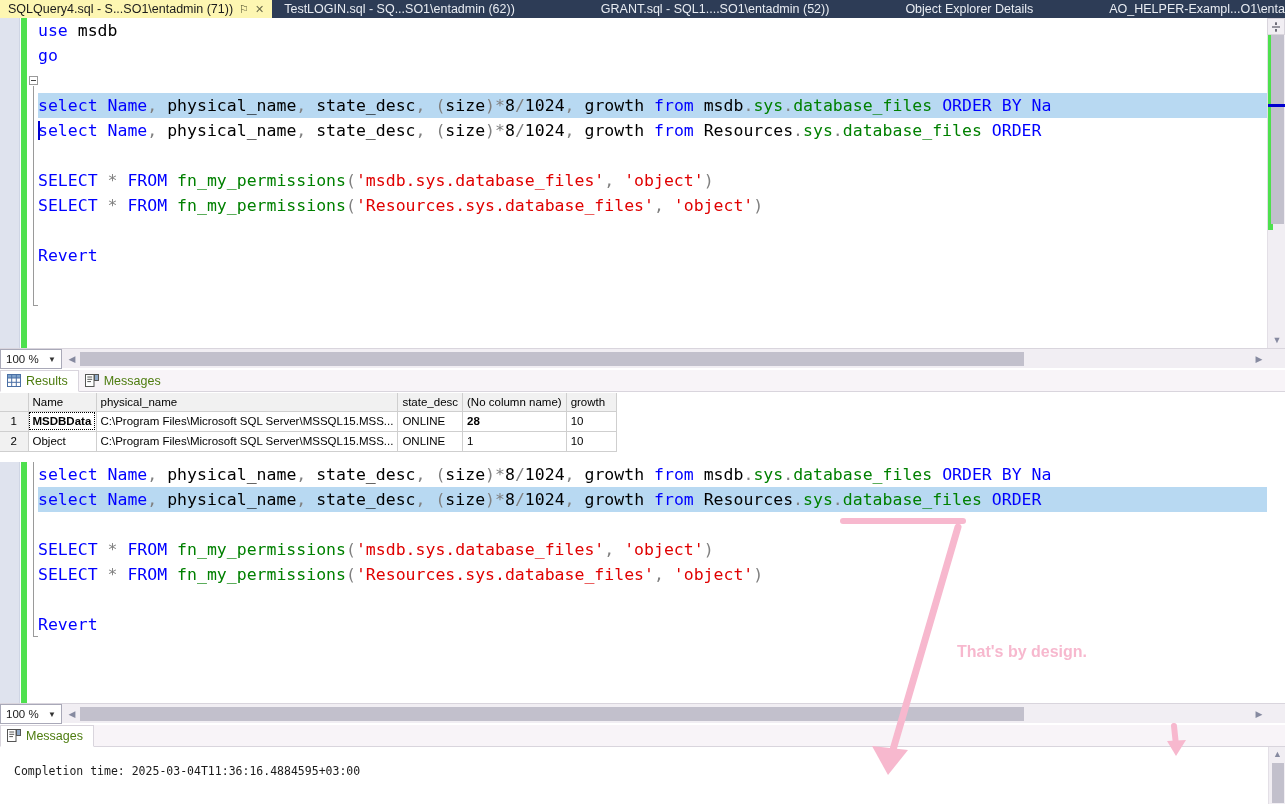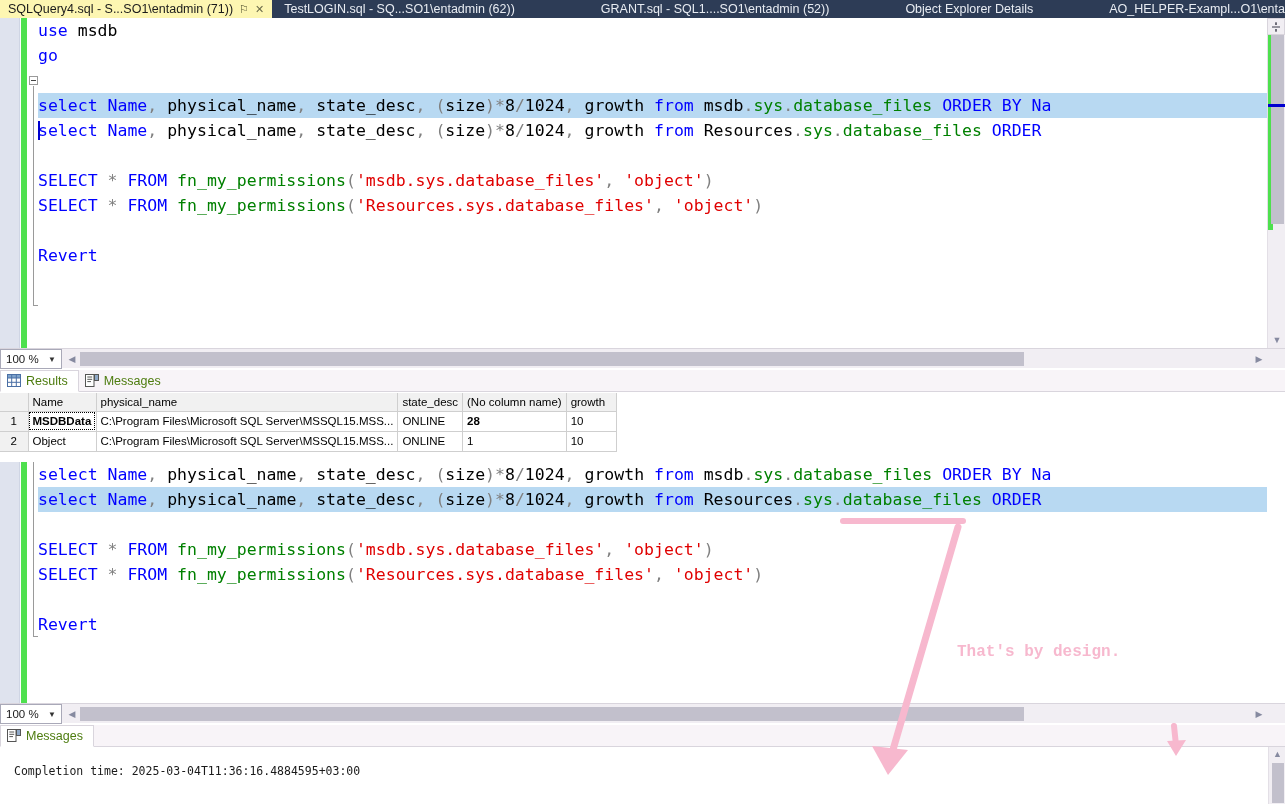--- a/index.html
+++ b/index.html
@@ -321,21 +321,21 @@
 
   
   .annot-svg {
     position: absolute; left: 0; top: 0;
     width: 1285px; height: 804px;
     pointer-events: none;
   }
   .annot-text {
     position: absolute;
     color: #f7b8ce;
-    font-family: Liberation Mono, monospace;
+    font-family: Liberation Sans, sans-serif;
     font-size: 16px;
     font-weight: bold;
     white-space: nowrap;
   }
 </style>
 </head>
 <body>
 
 <div id="app">
 

